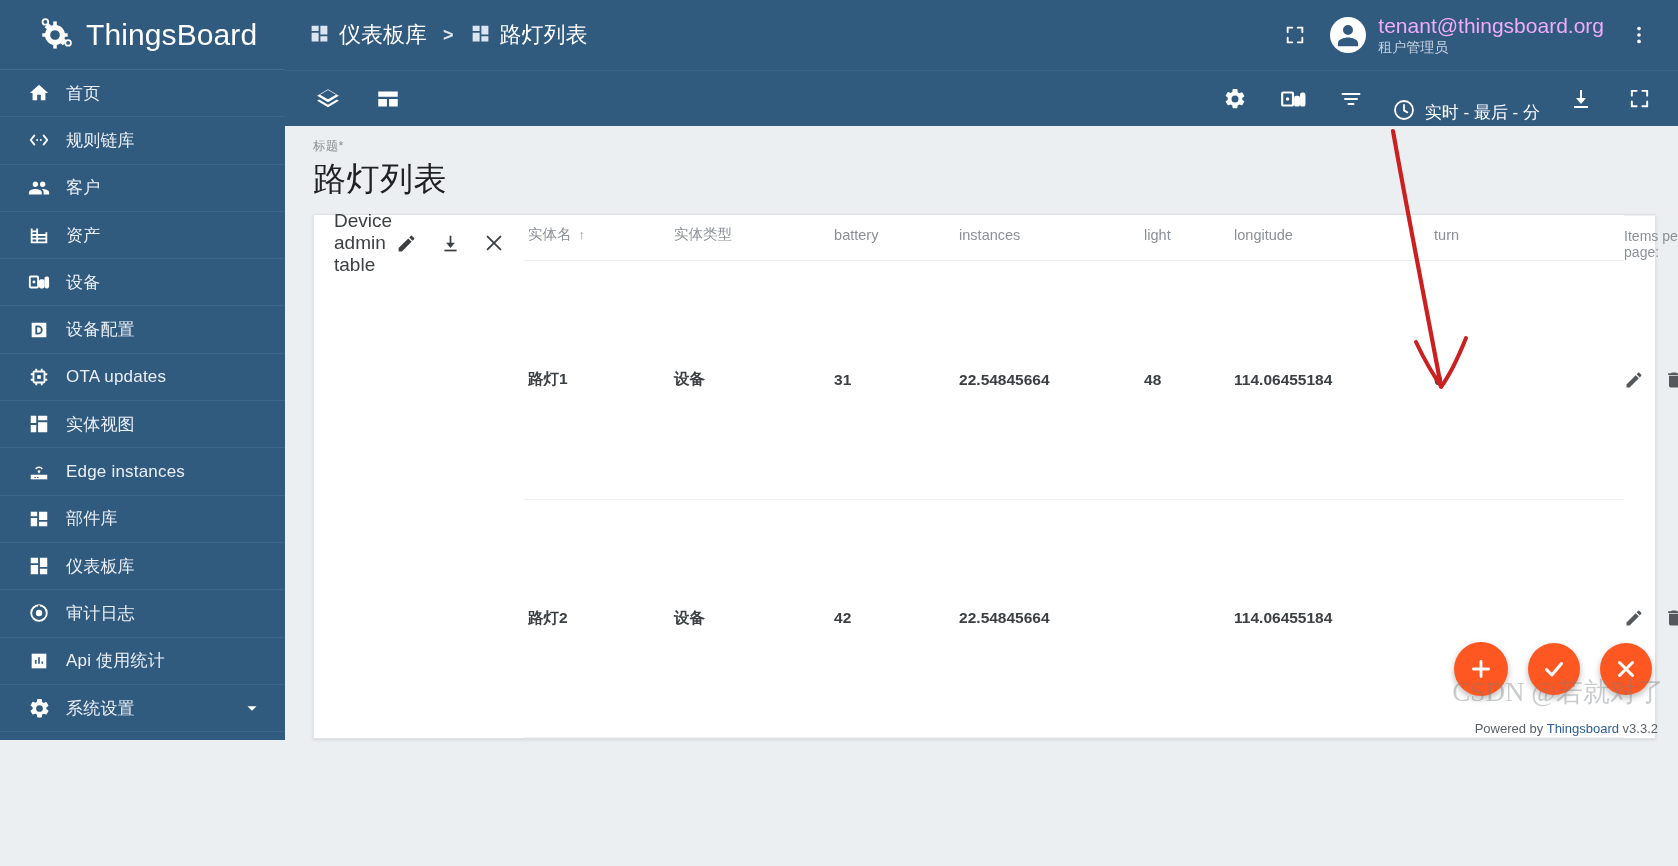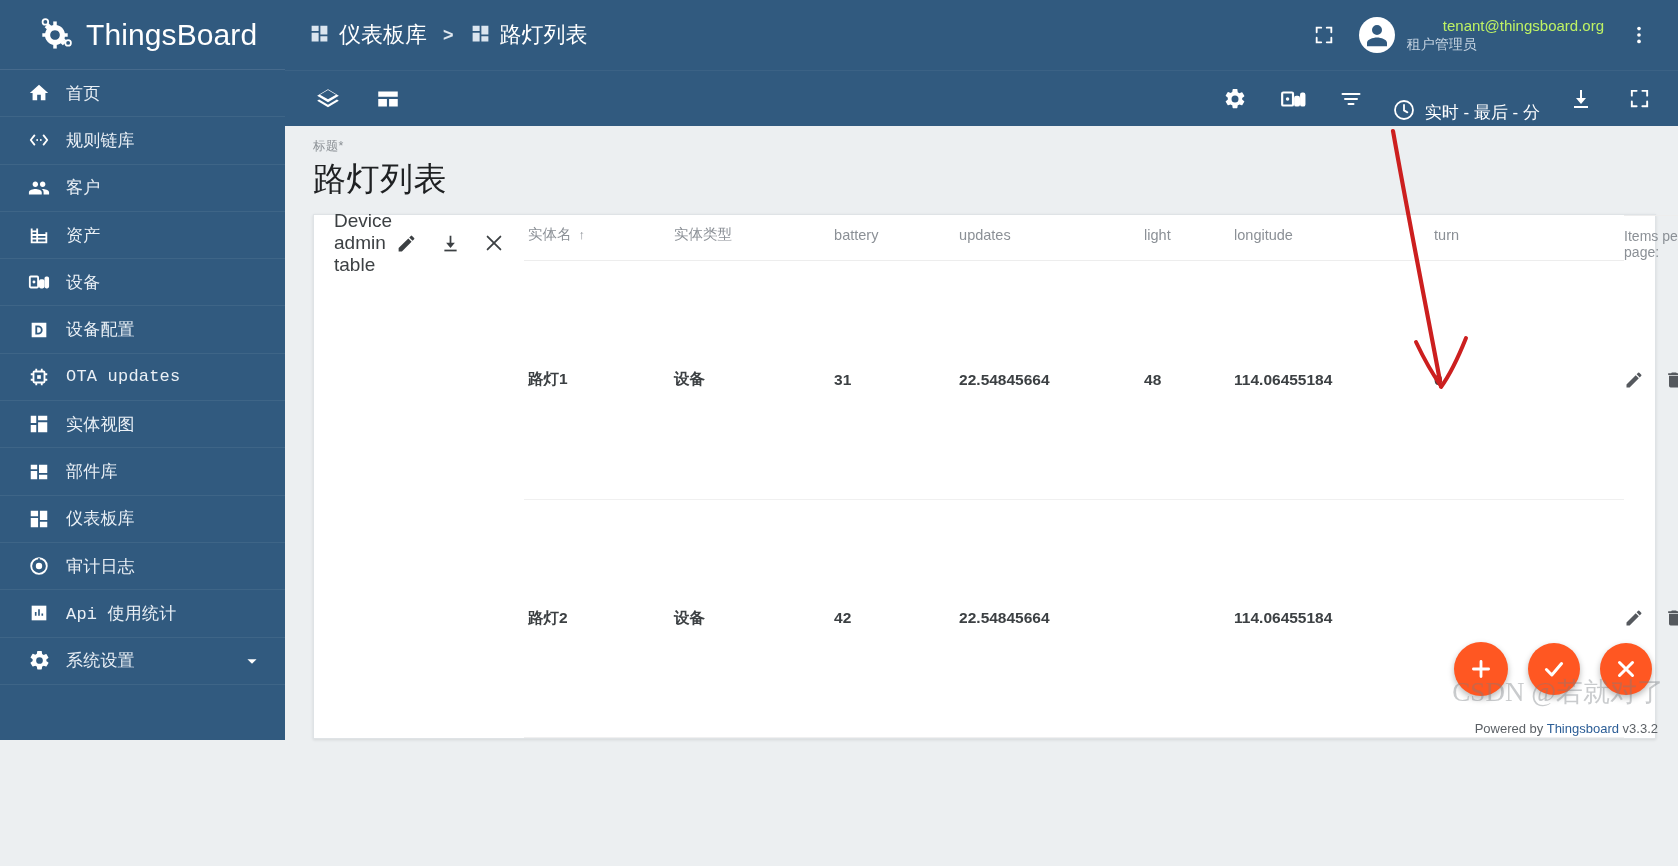--- a/index.html
+++ b/index.html
@@ -22,21 +22,21 @@
     height: 70px; flex: 0 0 70px;
     display: flex; align-items: center; gap: 10px;
     padding-left: 34px;
     border-bottom: 1px solid rgba(255,255,255,.10);
   }
   .brand-logo { width: 42px; height: 42px; flex: 0 0 42px; }
   .brand-name {
     color: #fff; font-size: 30px; letter-spacing: .1px; font-weight: 400;
     white-space: nowrap;
   }
-  .nav { flex: 1 1 auto; overflow: hidden; font-family: Liberation Mono, monospace; }
+  .nav { flex: 1 1 auto; overflow: hidden; }
   .nav-item {
     height: 47.3px;
     display: flex; align-items: center;
     padding: 0 22px 0 26px;
     color: #e8eef4;
     border-bottom: 1px solid rgba(255,255,255,.065);
     cursor: pointer; position: relative;
   }
   .nav-icon {
     width: 26px; height: 26px; flex: 0 0 26px;
@@ -70,21 +70,21 @@
     width: 34px; height: 34px; display: flex; align-items: center;
     justify-content: center; cursor: pointer; color: #fff;
   }
   .avatar-circle {
     width: 36px; height: 36px; border-radius: 50%;
     background: #fff; display: flex; align-items: center; justify-content: center;
     flex: 0 0 36px;
   }
   .user-block { display: flex; align-items: center; gap: 12px; cursor: pointer; }
   .user-text { display: flex; flex-direction: column; line-height: 1.25; }
-  .user-email { font-size: 15px; color: #bef264; margin-left: 36px; }
+  .user-email { font-size: 21px; color: #f0abfc; }
   .user-role { font-size: 14px; color: #c6d4e2; }
 
   .dash-toolbar {
     height: 56px; flex: 0 0 56px;
     background: #315a7f;
     display: flex; align-items: center;
     padding: 0 22px 0 26px; color: #fff;
     border-top: 1px solid rgba(255,255,255,.05);
   }
   .dash-toolbar-left { display: flex; align-items: center; gap: 26px; }
@@ -294,20 +294,31 @@
 
       <div class="nav-item">
         <span class="nav-icon">
           <svg viewBox="0 0 24 24" width="22" height="22" fill="#fff">
               <path d="M3 3h6v8H3V3zm0 10h6v8H3v-8zm8-10h10v5H11V3zm0 7h10v11H11V10z"></path>
             </svg>
         </span>
         <span class="nav-label">实体视图</span>
       </div>
 
+      <div class="nav-item">
+        <span class="nav-icon">
+          <svg viewBox="0 0 24 24" width="22" height="22" fill="#fff">
+            <path d="M3 15h18v5H3z"></path>
+              <path d="M7 17.5h1.5v1H7zM10 17.5h1.5v1H10z" fill="#315a7f"></path>
+            <path d="M12 6a5 5 0 0 1 4.2 2.3l-1.3.9A3.4 3.4 0 0 0 12 7.6c-1.2 0-2.3.6-2.9 1.6l-1.3-.9A5 5 0 0 1 12 6z"></path>
+            <path d="M12 10a2 2 0 0 1 1.7 1l-1.7 3-1.7-3A2 2 0 0 1 12 10z"></path>
+          </svg>
+        </span>
+        <span class="nav-label">Edge instances</span>
+      </div>
 
 
       <div class="nav-item">
         <span class="nav-icon">
           <svg viewBox="0 0 24 24" width="22" height="22" fill="#fff">
               <path d="M3 4h7v5H3V4zm0 7h7v9H3v-9zm9-7h9v9h-9V4zm0 11h9v5h-9v-5z"></path>
             </svg>
         </span>
         <span class="nav-label">部件库</span>
       </div>
@@ -513,21 +524,21 @@
               <col style="width:190px">
                 <col>
             </colgroup>
             <thead>
               <tr>
                 <th>
                   <span>实体名</span><span class="sort-arrow">↑</span>
                 </th>
                 <th>实体类型</th>
                 <th>battery</th>
-                <th>updates</th>
+                <th>instances</th>
                 <th>light</th>
                 <th>longitude</th>
                 <th>turn</th>
                 <th></th>
               </tr>
             </thead>
             <tbody>
               <tr>
                 <td>路灯1</td>
                 <td>设备</td>

